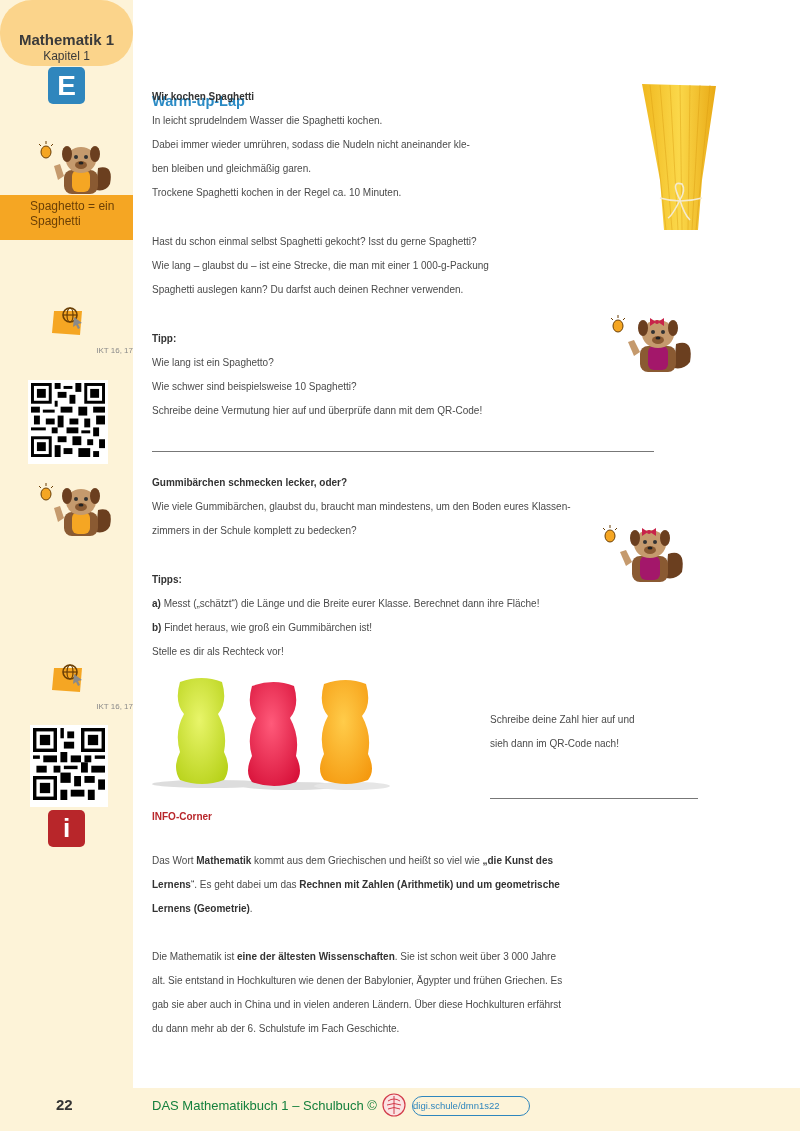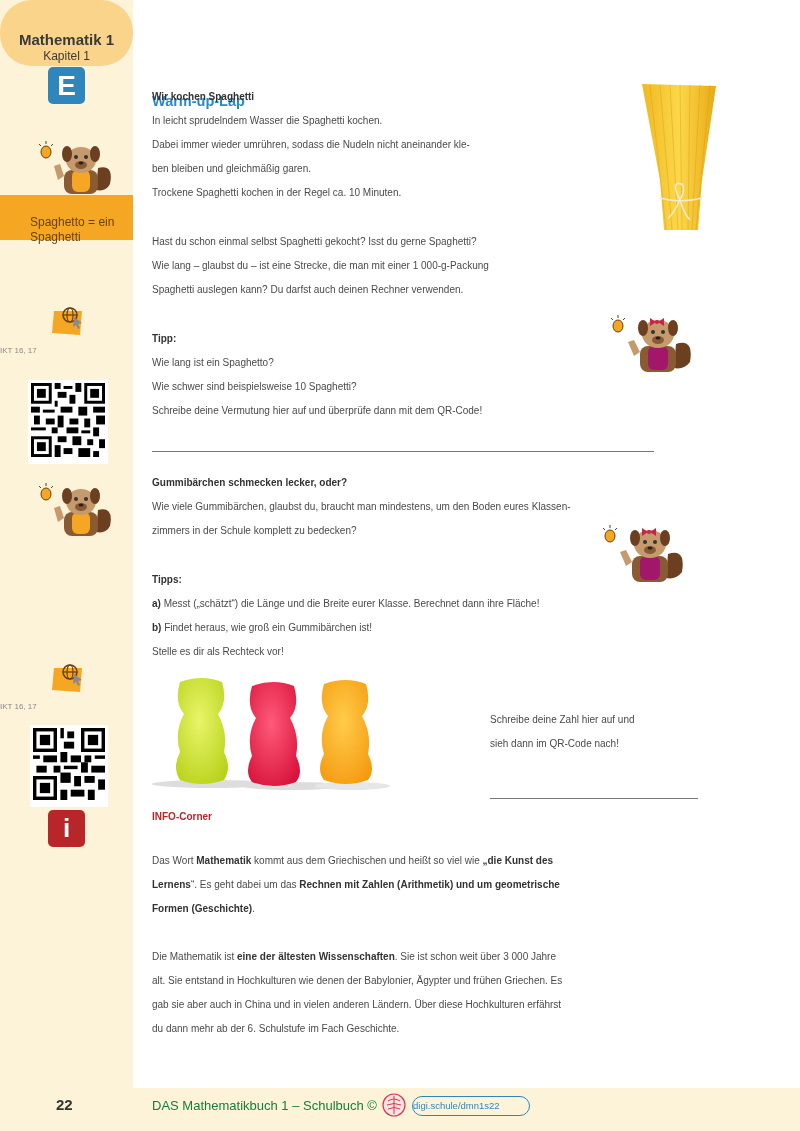--- a/index.html
+++ b/index.html
@@ -30,29 +30,29 @@
     font-size: 12px; color: #3a3a3a;
   }
   .badge {
     position: absolute; width: 37px; height: 37px; border-radius: 5px;
     color: #fff; font-weight: bold; font-size: 28px; text-align: center; line-height: 37px;
   }
   .badge-e { left: 48px; top: 67px; background: #2f86bd; }
   .badge-i { left: 48px; top: 810px; background: #b8262a; font-size: 26px; }
   .note {
     position: absolute; left: 0; width: 133px; background: #f5a623;
-    color: #6b3f05; font-size: 12px; line-height: 15px; padding: 20px 8px 6px 30px;
+    color: #6b3f05; font-size: 12px; line-height: 15px; padding: 4px 8px 6px 30px;
     font-family: "Liberation Sans Narrow", "Liberation Sans", sans-serif;
   }
   .note-1 { top: 195px; height: 45px; }
   .note-2 { top: 537px; height: 93px; }
   .dog { position: absolute; }
   .ikt-icon { position: absolute; width: 36px; height: 32px; }
   .ikt-label {
-    position: absolute; left: 0; width: 133px; text-align: left;
+    position: absolute; left: 0; width: 133px; text-align: right;
     font-size: 8px; color: #8a8a8a;
   }
   .qr {
     position: absolute; background: #fff; padding: 3px;
   }
   .txt { position: absolute; font-size: 10px; line-height: 24px; color: #4a4a4a; white-space: nowrap; }
   .h-blue { color: #2a8ac4; font-weight: bold; font-size: 14.5px; margin-top: 28px; }
   .h-bold { color: #333; font-weight: bold; }
   .h-red { color: #b8262a; font-weight: bold; }
   .rule { position: absolute; height: 1px; background: #777; }
@@ -348,21 +348,21 @@
 </svg>
 
 <div class="txt" style="left:490px;top:708px">Schreibe deine Zahl hier auf und</div>
 <div class="txt" style="left:490px;top:732px">sieh dann im QR-Code nach!</div>
 <div class="rule" style="left:490px;top:798px;width:208px"></div>
 
 <div class="txt h-red" style="left:152px;top:805px">INFO-Corner</div>
 
 <div class="txt" style="left:152px;top:849px"><span>Das Wort </span><b>Mathematik</b><span> kommt aus dem Griechischen und heißt so viel wie </span><b>„die Kunst des</b></div>
 <div class="txt" style="left:152px;top:873px"><b>Lernens</b><span>“. Es geht dabei um das </span><b>Rechnen mit Zahlen (Arithmetik) und um geometrische</b></div>
-<div class="txt" style="left:152px;top:897px"><b>Formen (Geschichte)</b><span>.</span></div>
+<div class="txt" style="left:152px;top:897px"><b>Lernens (Geometrie)</b><span>.</span></div>
 
 <div class="txt" style="left:152px;top:945px"><span>Die Mathematik ist </span><b>eine der ältesten Wissenschaften</b><span>. Sie ist schon weit über 3 000 Jahre</span></div>
 <div class="txt" style="left:152px;top:969px">alt. Sie entstand in Hochkulturen wie denen der Babylonier, Ägypter und frühen Griechen. Es</div>
 <div class="txt" style="left:152px;top:993px">gab sie aber auch in China und in vielen anderen Ländern. Über diese Hochkulturen erfährst</div>
 <div class="txt" style="left:152px;top:1017px">du dann mehr ab der 6. Schulstufe im Fach Geschichte.</div>
 
 <div class="footer">
   <div class="page-num">22</div>
   <div class="footer-text">DAS Mathematikbuch 1 – Schulbuch ©</div>
   <svg class="footer-logo" viewBox="0 0 24 24">

